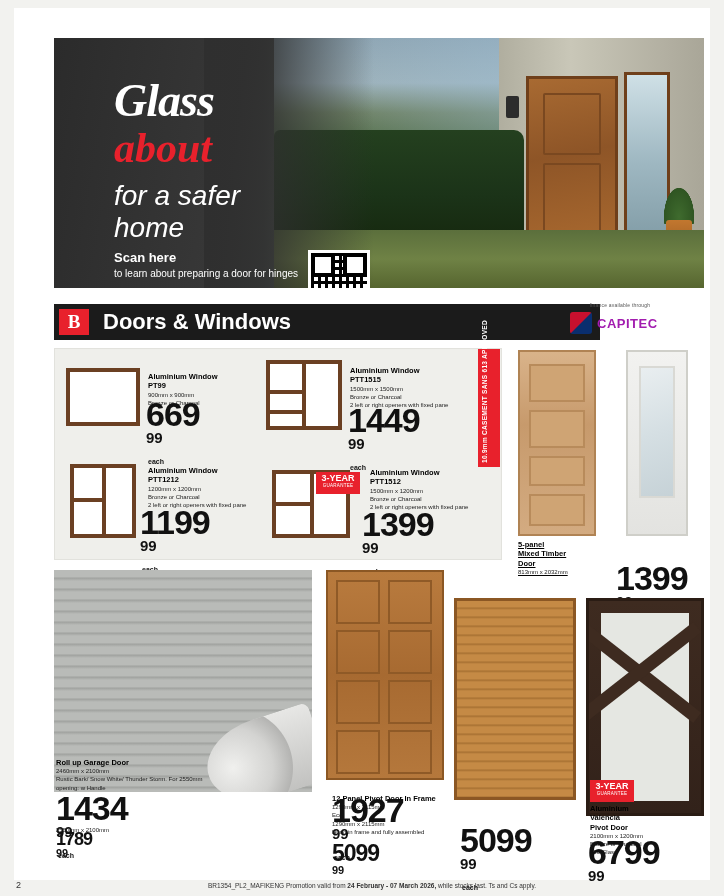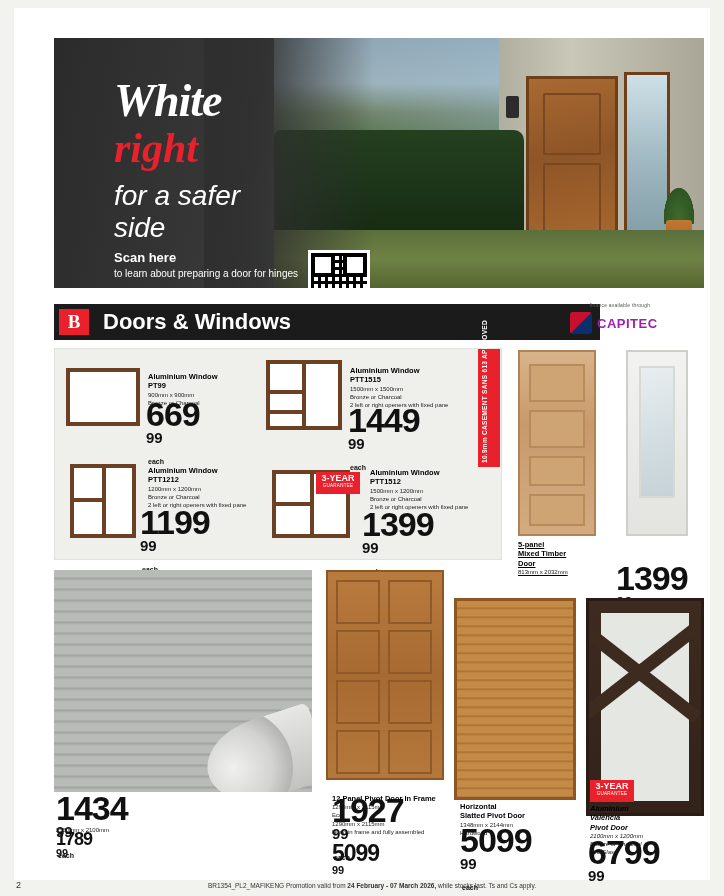--- a/index.html
+++ b/index.html
@@ -269,24 +269,24 @@
       <div class="hero-glass"></div>
       <div class="hero-mat"></div>
       <div class="hero-hedge"></div>
       <div class="hero-plant"></div>
       <div class="hero-pot"></div>
       <div class="hero-lawn"></div>
     </div>
     <div class="hero-fade"></div>
 
     <div class="hero-text">
-      <div class="hero-better">White</div>
-      <div class="hero-doors">right</div>
+      <div class="hero-better">Glass</div>
+      <div class="hero-doors">about</div>
       <div class="hero-sub">for a safer</div>
-      <div class="hero-sub" style="margin-top:0">side</div>
+      <div class="hero-sub" style="margin-top:0">home</div>
     </div>
 
     <div class="scanbox">
       <div class="scan-label">
         <div class="scan-title">Scan here</div>
         <div class="scan-sub">to learn about preparing a door for hinges</div>
       </div>
       <div class="qr">
             <div class="qr-inner"></div>
           </div>
@@ -414,20 +414,25 @@
         </div>
   </div>
   <div class="price price-lg" style="position:absolute; left:602px; top:556px;">
     <span class="big">1399</span>
     <span class="cents">99</span>
     <span class="each">each</span>
   </div>
 
   <div class="garage">
     <div class="garage-roll"></div>
+  </div>
+  <div class="label-block" style="left:42px; top:750px; width:160px;">
+    <div class="ptxt-title">Roll up Garage Door</div>
+    <div class="ptxt-sub" style="white-space:pre-line">2460mm x 2100mm
+Rustic Bark/ Snow White/ Thunder Storm. For 2550mm opening: w Handle</div>
   </div>
   <div class="price price-lg" style="position:absolute; left:42px; top:786px;">
     <span class="big">1434</span>
     <span class="cents">99</span>
     <span class="each">each</span>
   </div>
   <div class="ptxt-sub" style="position:absolute; left:42px; top:818px;">2550mm x 2100mm</div>
   <div class="price" style="position:absolute; left:42px; top:824px;">
     <span class="big" style="font-size:18px">1789</span>
     <span class="cents" style="font-size:11px">99</span>
@@ -454,42 +459,36 @@
     <span class="each">each</span>
   </div>
   <div class="ptxt-sub" style="position:absolute; left:318px; top:812px; width:110px; white-space:pre-line">1290mm x 2115mm
 Hung in frame and fully assembled</div>
   <div class="price" style="position:absolute; left:318px; top:836px;">
     <span class="big" style="font-size:23px">5099</span>
     <span class="cents" style="font-size:11px">99</span>
   </div>
 
   <div class="slatted"></div>
-  <div class="label-block" style="left:446px; top:794px; width:110px;">
-    <div class="ptxt-title" style="white-space:pre-line">Horizontal
-Slatted Pivot Door</div>
-    <div class="ptxt-sub" style="white-space:pre-line">1348mm x 2144mm
-Hardwood</div>
-  </div>
   <div class="price price-lg" style="position:absolute; left:446px; top:818px;">
     <span class="big">5099</span>
     <span class="cents">99</span>
     <span class="each">each</span>
   </div>
 
   <div class="valencia">
     <div class="v-glass"></div>
     <div class="v-diag" style="top:18px; transform:rotate(38deg);"></div>
     <div class="v-diag" style="top:112px; transform:rotate(-38deg);"></div>
   </div>
   <div class="guarantee" style="position:absolute; left:576px; top:772px;">
     <div class="g1">3-YEAR</div>
     <div class="g2">GUARANTEE</div>
   </div>
-  <div class="label-block" style="left:576px; top:796px; width:108px;font-style:italic;">
+  <div class="label-block" style="left:576px; top:796px; width:108px;">
     <div class="ptxt-title" style="white-space:pre-line">Aluminium
 Valencia
 Pivot Door</div>
     <div class="ptxt-sub" style="white-space:pre-line">2100mm x 1200mm
 Bronze or Charcoal
 610 Glass</div>
   </div>
   <div class="price price-lg" style="position:absolute; left:574px; top:830px;">
     <span class="big">6799</span>
     <span class="cents">99</span>

